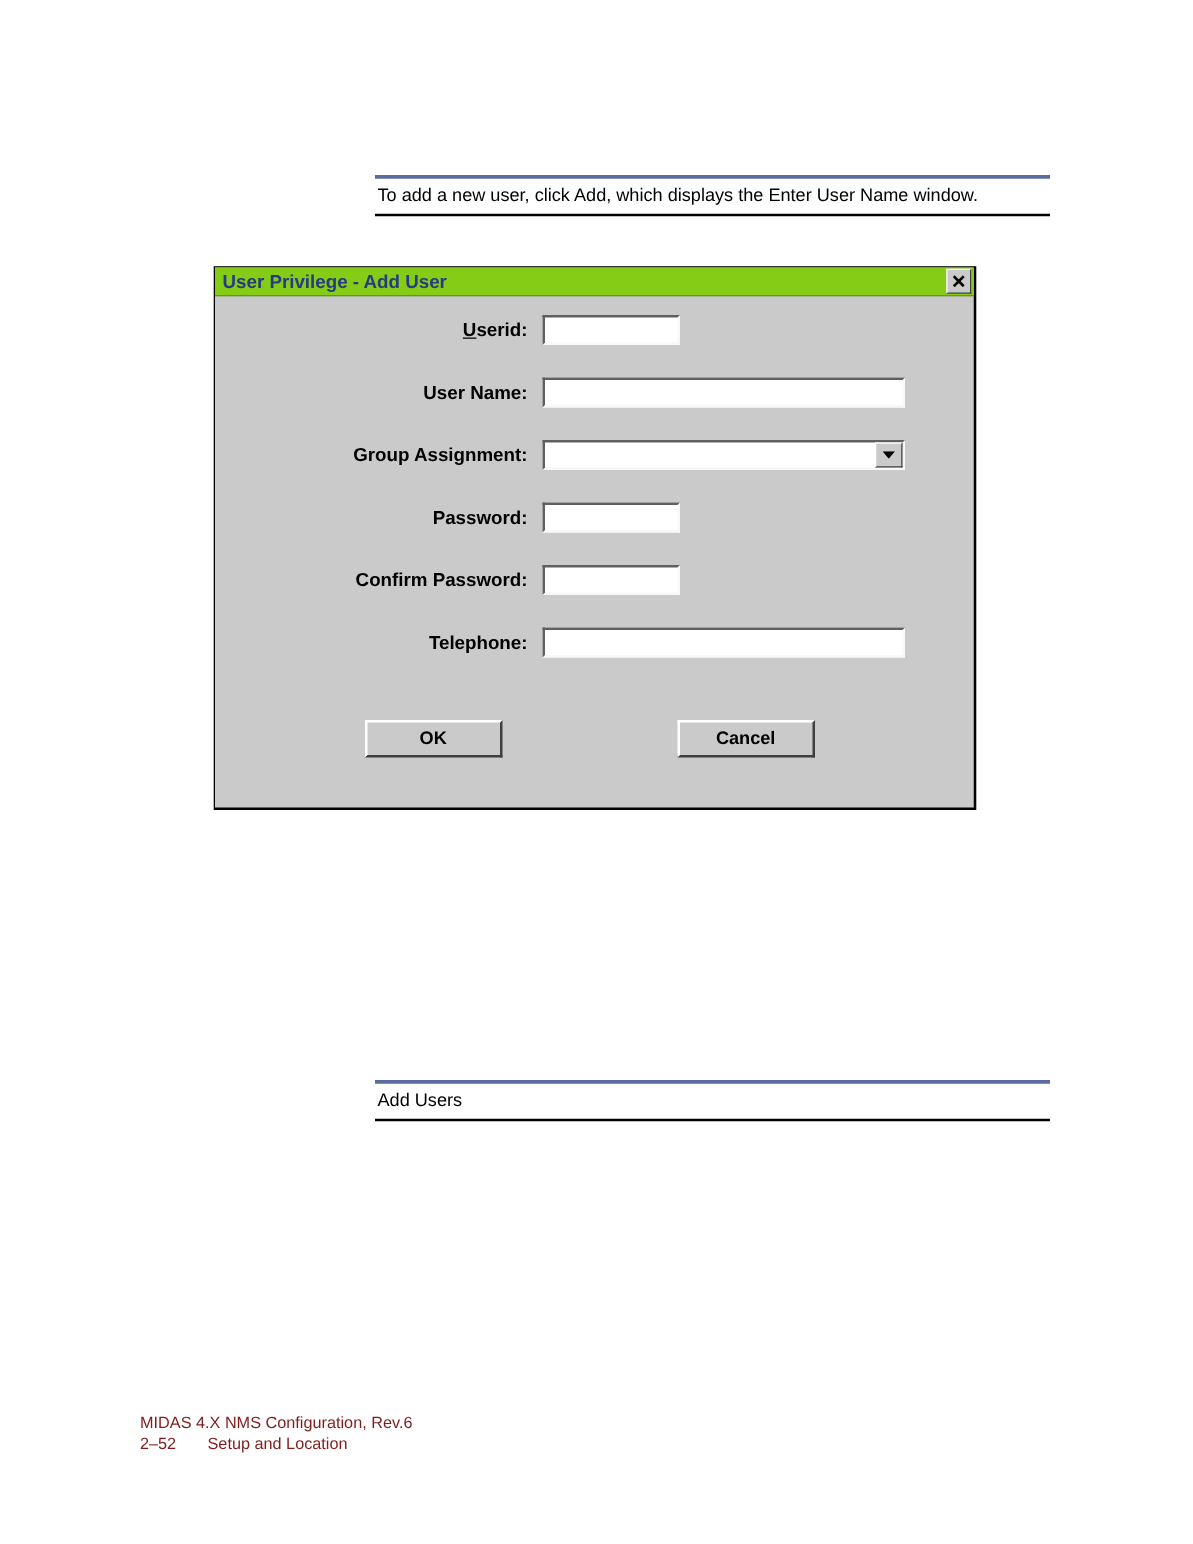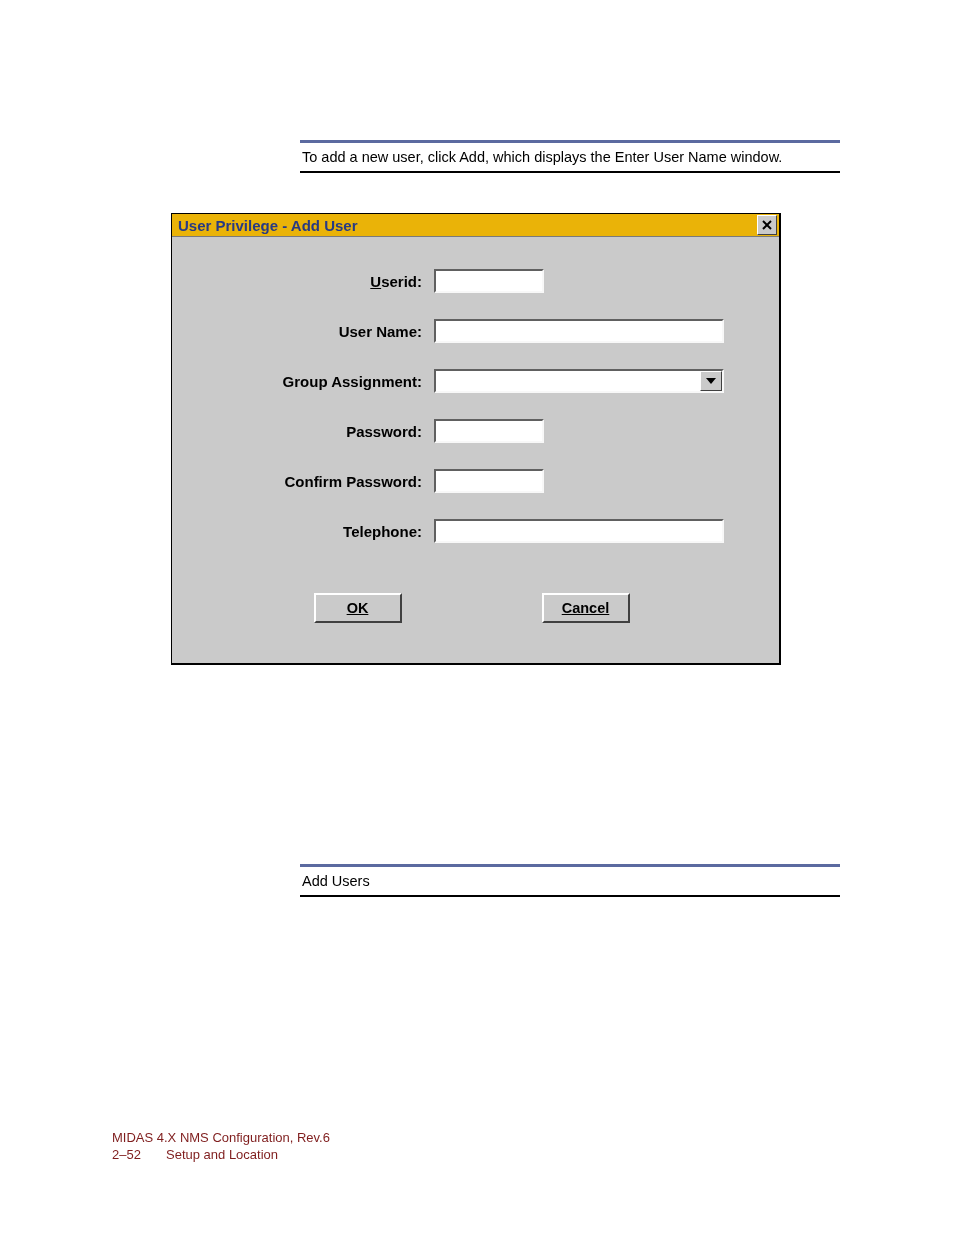--- a/index.html
+++ b/index.html
@@ -29,21 +29,21 @@
     left: 171px;
     top: 213px;
     width: 607px;
     border: 1px solid #000;
     border-right: 2px solid #000;
     border-bottom: 2px solid #000;
     background: #cacaca;
   }
 
   .titlebar {
-    background: #eab308;
+    background: #84cc16;
     height: 22px;
     display: flex;
     align-items: center;
     justify-content: space-between;
     padding: 0 0 0 6px;
     border-bottom: 1px solid #7a7a7a;
   }
   .titlebar-text {
     font-weight: bold;
     color: #273a84;
@@ -58,21 +58,21 @@
     border-right: 1px solid #404040;
     border-bottom: 1px solid #404040;
     display: flex;
     align-items: center;
     justify-content: center;
     margin-right: 2px;
   }
   .close-btn svg { display:block; }
 
   .form-area {
-    padding: 32px 38px 30px 30px;
+    padding: 15px 38px 30px 30px;
   }
 
   .form-row {
     display: flex;
     align-items: center;
     margin-bottom: 26px;
   }
   .form-label {
     width: 220px;
     text-align: right;
@@ -127,32 +127,31 @@
   }
 
   .button-row {
     display: flex;
     justify-content: center;
     gap: 140px;
     margin-top: 50px;
     margin-bottom: 10px;
   }
   .win-btn {
-    width: 88px;
+    width: 110px;
     height: 30px;
     background: #cacaca;
     border-top: 2px solid #fff;
     border-left: 2px solid #fff;
     border-right: 2px solid #404040;
     border-bottom: 2px solid #404040;
     font-weight: bold;
     font-size: 14.5px;
     display:flex; align-items:center; justify-content:center;
     box-sizing: border-box;
-    text-decoration: underline;
   }
 
   .caption-bottom {
     position: absolute;
     left: 300px;
     top: 864px;
     width: 536px;
     border-top: 3px solid #5b6aa0;
     border-bottom: 2px solid #000;
     padding: 6px 2px 6px 2px;

